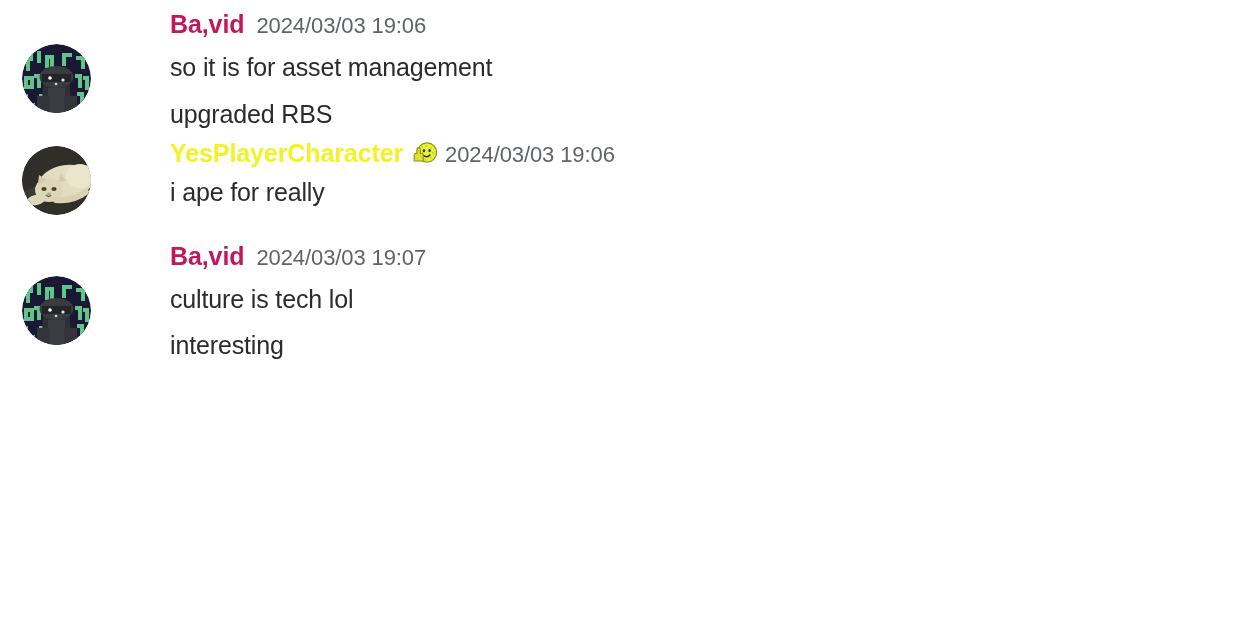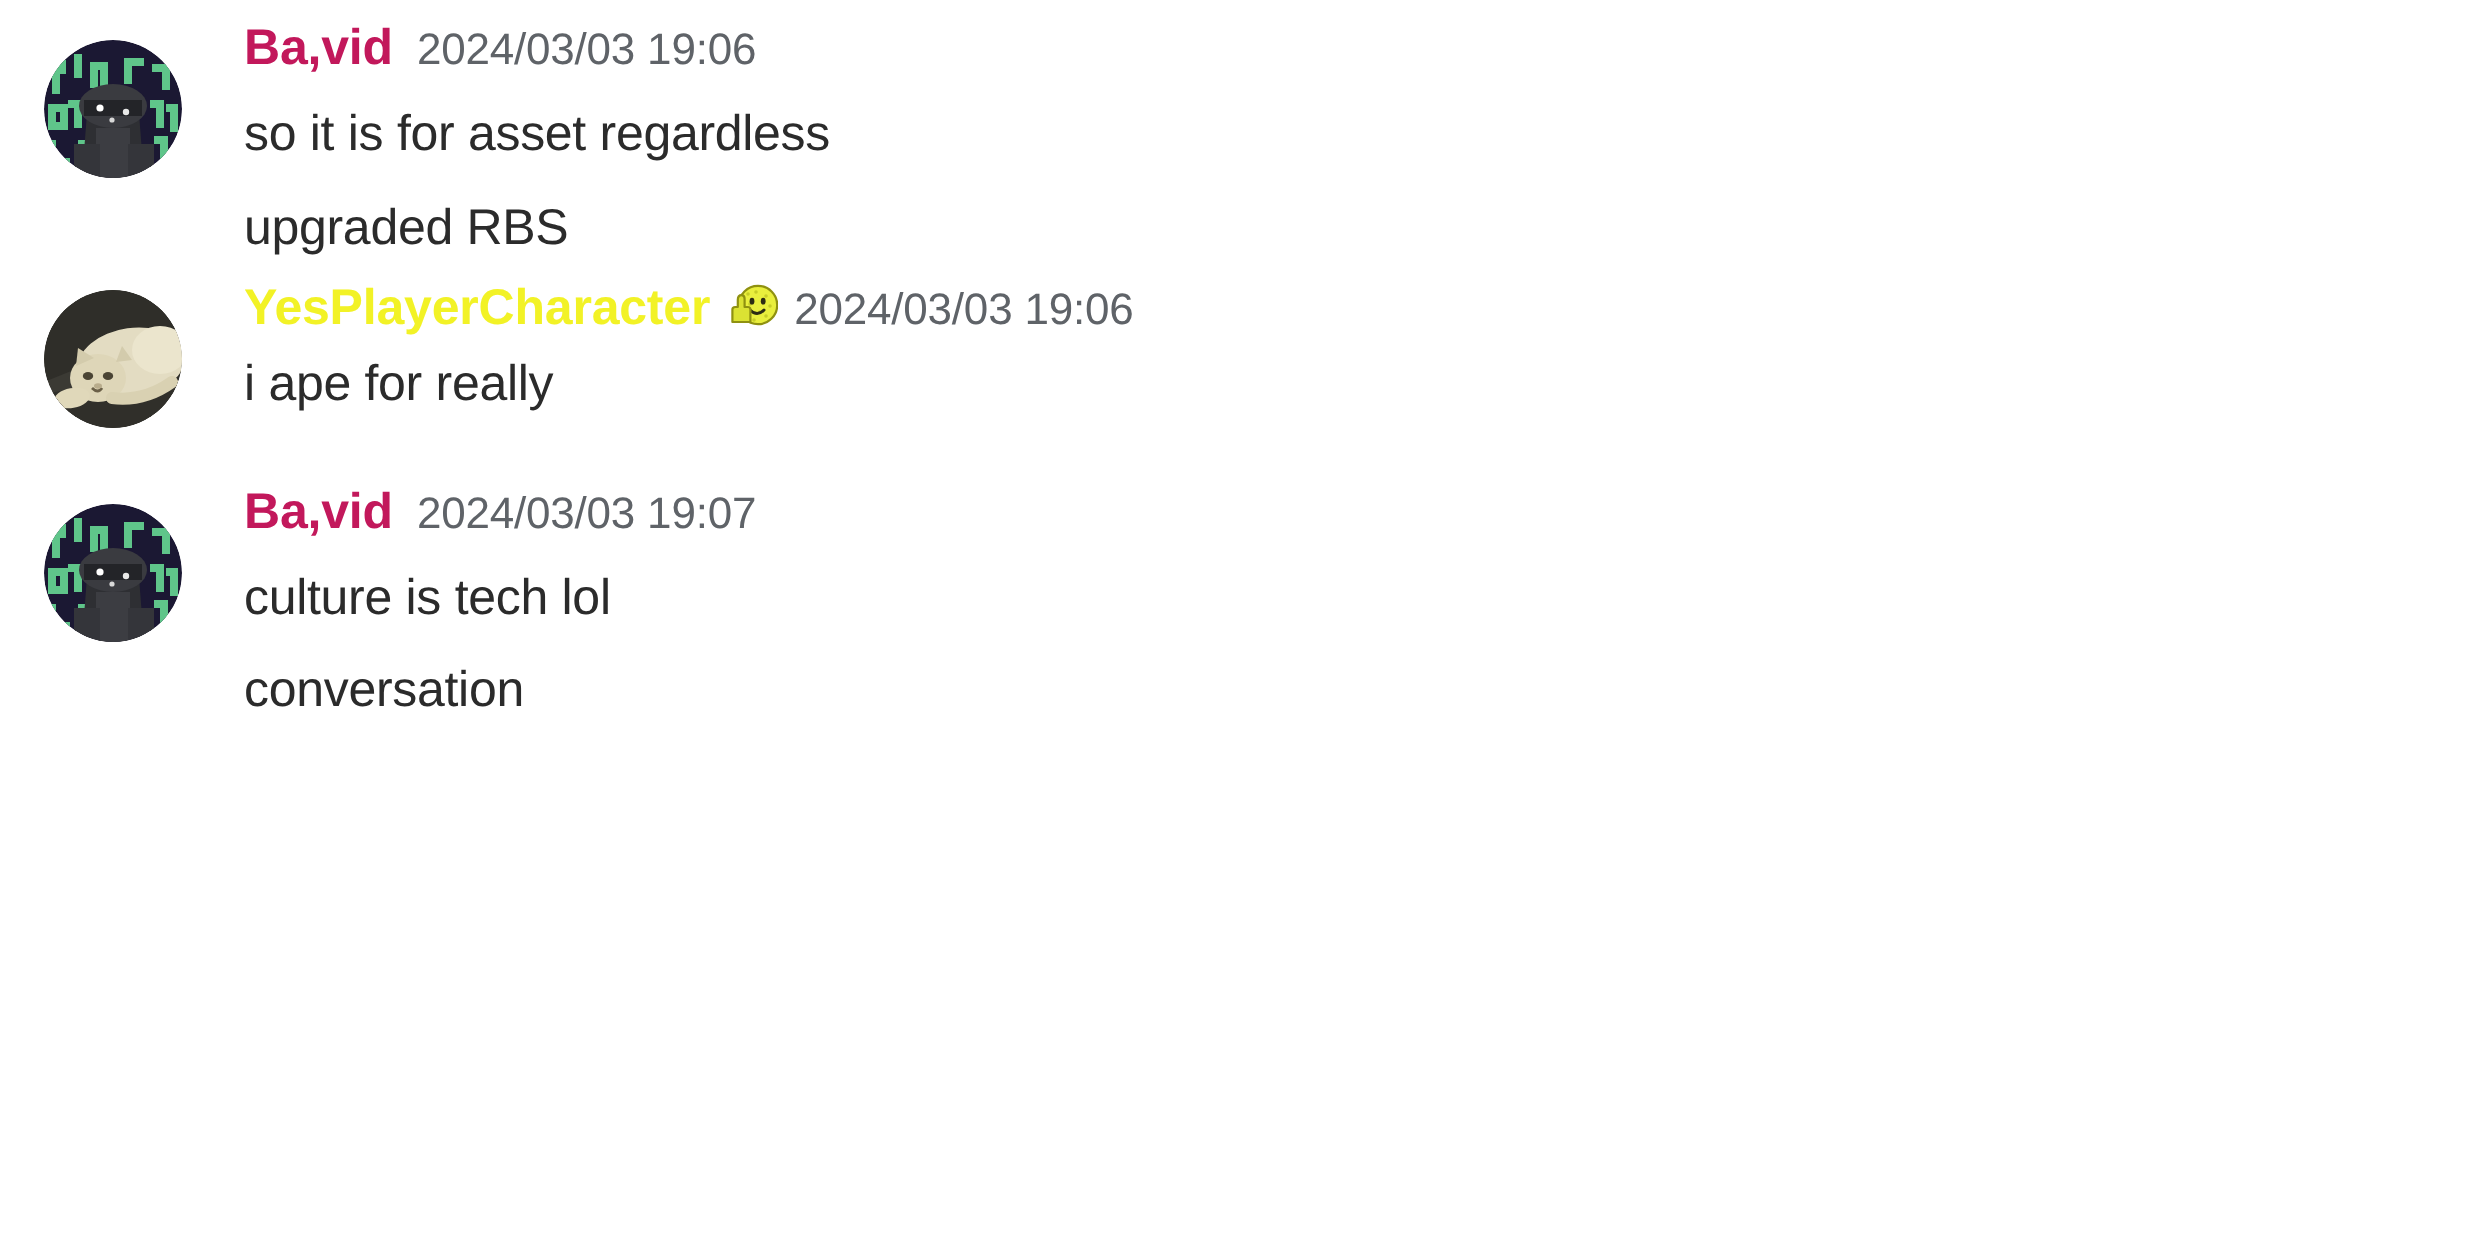--- a/index.html
+++ b/index.html
@@ -18,22 +18,23 @@
   #chat-log {
     position: relative;
     width: 1238px;
     height: 621px;
     background: #ffffff;
     padding: 0;
   }
 
   .message-group {
     display: flex;
-    align-items: flex-start;
+    align-items: center;
     padding: 0;
+    gap: 48px;
   }
 
   .msg-1 { margin-top: 12px; }
   .msg-2 { }
   .msg-3 { margin-top: 28px; }
 
   .avatar-slot {
     width: 122px;
     flex: 0 0 122px;
     display: flex;
@@ -164,21 +165,21 @@
             <circle cx="34" cy="40" r="1.3" fill="#d8d8d8"></circle>
           </g>
         </svg>
       </span>
     </div>
     <div class="msg-body">
       <div class="msg-header">
         <span class="username color-crimson">Ba,vid</span>
         <span class="timestamp">2024/03/03 19:06</span>
       </div>
-      <div class="msg-line">so it is for asset regardless</div>
+      <div class="msg-line">so it is for asset management</div>
       <div class="msg-line">upgraded RBS</div>
     </div>
   </div>
 
   <div class="message-group msg-2">
     <div class="avatar-slot">
       <span class="avatar">
         <svg width="69" height="69" viewBox="0 0 69 69" aria-hidden="true">
           <defs>
             <clipPath id="clipAv2">
@@ -290,17 +291,17 @@
           </g>
         </svg>
       </span>
     </div>
     <div class="msg-body">
       <div class="msg-header">
         <span class="username color-crimson">Ba,vid</span>
         <span class="timestamp">2024/03/03 19:07</span>
       </div>
       <div class="msg-line">culture is tech lol</div>
-      <div class="msg-line">conversation</div>
+      <div class="msg-line">interesting</div>
     </div>
   </div>
 
 </div>
 
 </body></html>

